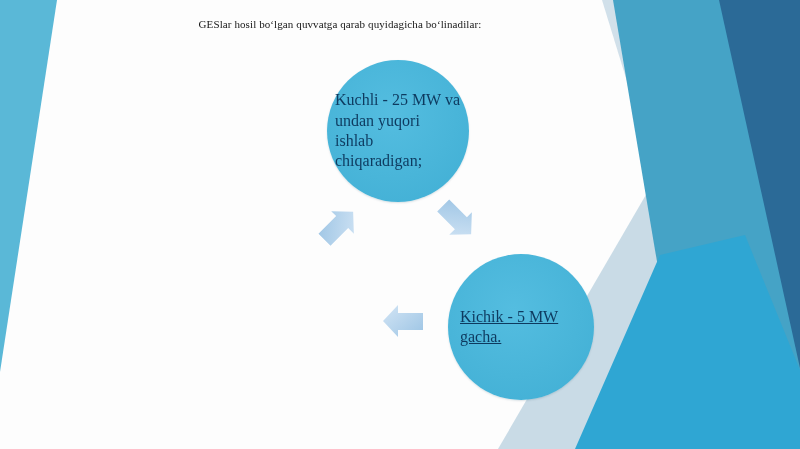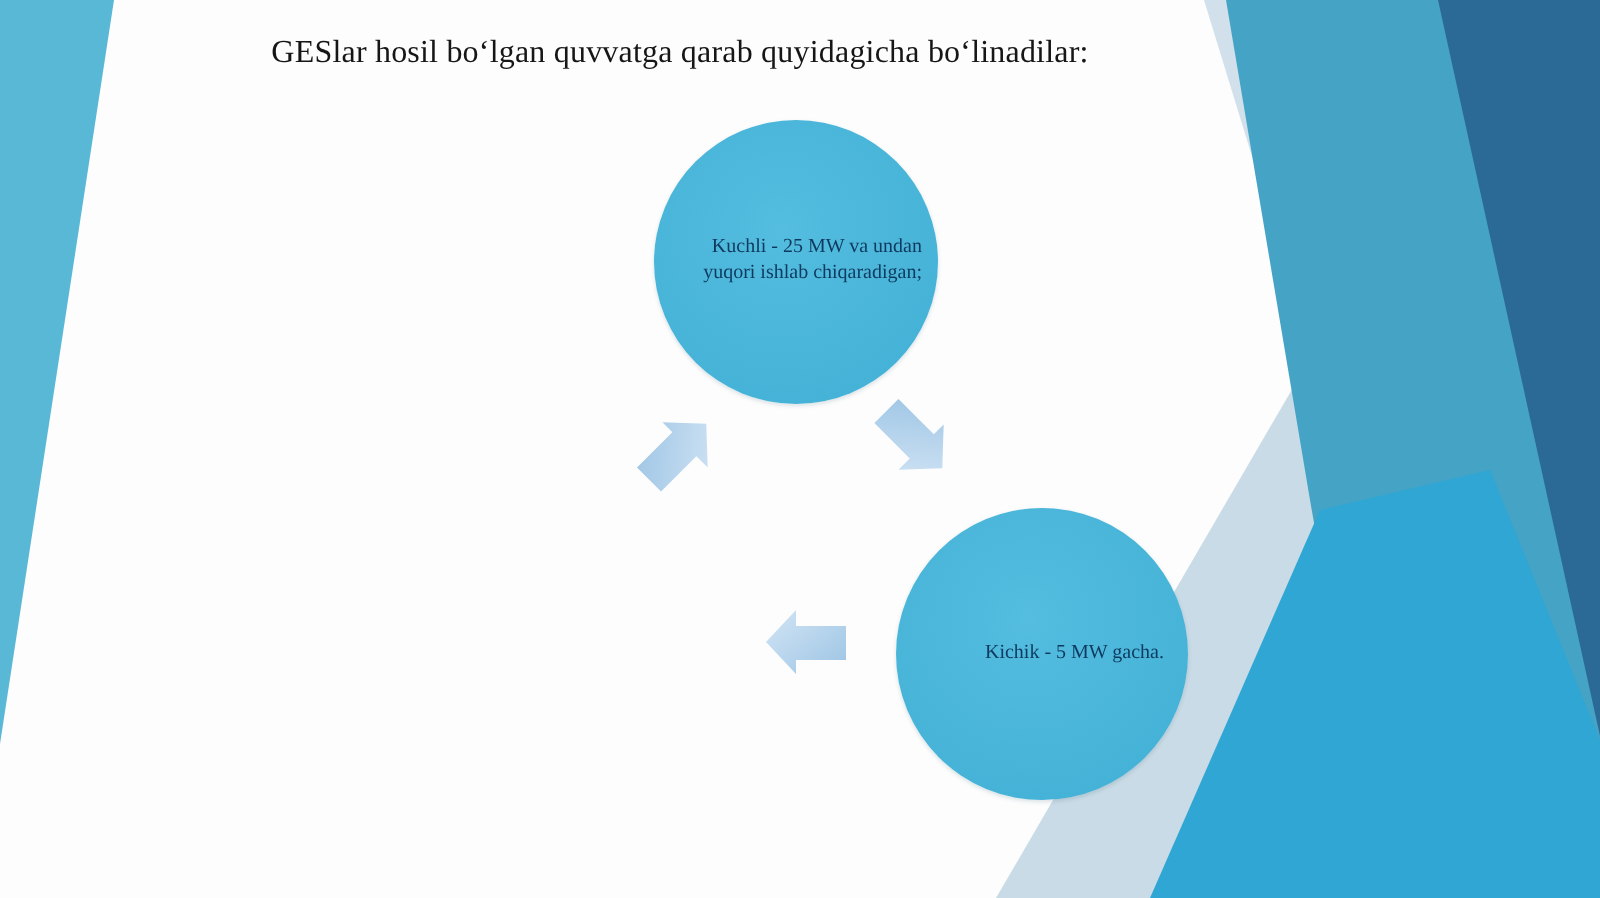--- a/index.html
+++ b/index.html
@@ -4,33 +4,33 @@
 <style>
   html,body{margin:0;padding:0;background:#ffffff;}
   .slide{
     position:relative;width:800px;height:449px;overflow:hidden;
     background:#fdfdfd;
     font-family:"Liberation Serif","DejaVu Serif",serif;
   }
   .bg-svg{position:absolute;inset:0;width:800px;height:449px;}
   .slide-title{
     position:absolute;top:18px;left:0;width:680px;
-    text-align:center;font-size:16px;color:#161616;
+    text-align:center;font-size:11px;color:#161616;
     letter-spacing:.1px;
   }
   .node{
     position:absolute;border-radius:50%;
     background:radial-gradient(circle at 45% 38%, #54bde0 0%, #49b5d9 55%, #40aed4 100%);
     display:flex;align-items:center;justify-content:center;
-    text-align:right;color:#0e3a5f;font-size:10px;line-height:1.28;
+    text-align:left;color:#0e3a5f;font-size:16px;line-height:1.28;
     box-shadow:0 1px 2px rgba(0,60,90,.15);
   }
   .node-top{left:327px;top:60px;width:142px;height:142px;padding:0 8px;box-sizing:border-box;}
   .node-left{left:218px;top:247px;width:153px;height:153px;padding:0 14px;box-sizing:border-box;}
-  .node-right{left:448px;top:254px;width:146px;height:146px;padding:0 12px;box-sizing:border-box;}
+  .node-right{left:448px;top:254px;width:146px;height:146px;padding:0 12px;box-sizing:border-box;text-decoration:underline;}
   .node .lbl{width:100%;}
   .arrow{position:absolute;width:44px;height:44px;}
   .arrow svg{width:44px;height:44px;display:block;}
   .arrow-left-to-top{left:317px;top:204px;transform:rotate(135deg);}
   .arrow-top-to-right{left:435px;top:198px;transform:rotate(-135deg);}
   .arrow-right-to-left{left:381px;top:299px;transform:rotate(0deg);}
 </style>
 </head>
 <body>
 

